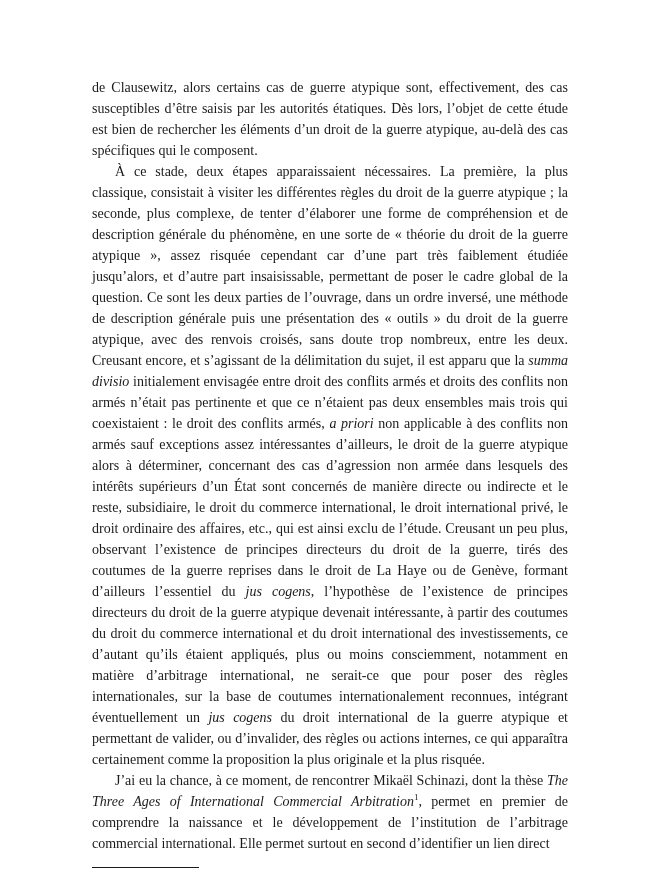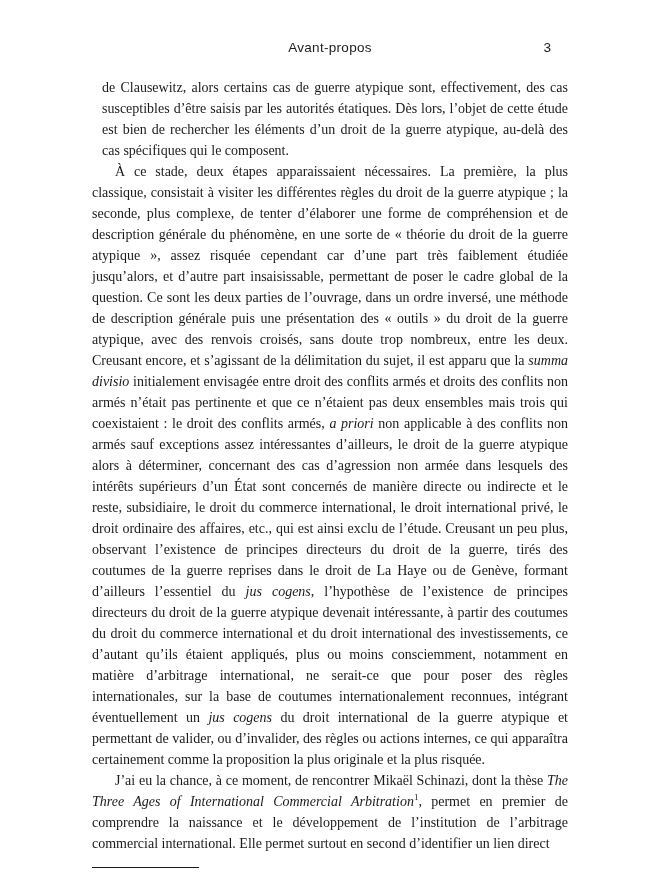--- a/index.html
+++ b/index.html
@@ -43,44 +43,40 @@
     width: 476px;
   }
   .para {
     margin: 0;
     font-size: 14px;
     line-height: 21px;
     text-align: justify;
     text-indent: 23px;
     color: #1a1a1a;
   }
-  .para.no-indent { text-indent: 0; margin-left: 10px; }
+  .para.no-indent { text-indent: 0; }
   .para i { font-style: italic; }
   .para sup {
     font-size: 9px;
     line-height: 0;
     vertical-align: super;
   }
   .footnote-area { margin-top: 13px; }
   .footnote-rule {
     width: 107px;
     height: 0;
     border-top: 1px solid #1a1a1a;
     margin: 0 0 8px 0;
   }
 </style>
 </head>
 <body>
 
 <div class="page">
 
-  <div class="header">
-    <span class="running-title">Avant-propos</span>
-    <span class="page-number">3</span>
-  </div>
 
   <div class="body-text">
     <p class="para no-indent"><span>de Clausewitz, alors certains cas de guerre atypique sont, effectivement, des cas susceptibles d’être saisis par les autorités étatiques. Dès lors, l’objet de cette étude est bien de rechercher les éléments d’un droit de la guerre atypique, au-delà des cas spécifiques qui le composent.</span></p>
     <p class="para"><span>À ce stade, deux étapes apparaissaient nécessaires. La première, la plus classique, consistait à visiter les différentes règles du droit de la guerre atypique&nbsp;; la seconde, plus complexe, de tenter d’élaborer une forme de compréhension et de description générale du phénomène, en une sorte de «&nbsp;théorie du droit de la guerre atypique&nbsp;», assez risquée cependant car d’une part très faiblement étudiée jusqu’alors, et d’autre part insaisissable, permettant de poser le cadre global de la question. Ce sont les deux parties de l’ouvrage, dans un ordre inversé, une méthode de description générale puis une présentation des «&nbsp;outils&nbsp;» du droit de la guerre atypique, avec des renvois croisés, sans doute trop nombreux, entre les deux. Creusant encore, et s’agissant de la délimitation du sujet, il est apparu que la </span><i>summa divisio</i><span> initialement envisagée entre droit des conflits armés et droits des conflits non armés n’était pas pertinente et que ce n’étaient pas deux ensembles mais trois qui coexistaient&nbsp;: le droit des conflits armés, </span><i>a priori</i><span> non applicable à des conflits non armés sauf exceptions assez intéressantes d’ailleurs, le droit de la guerre atypique alors à déterminer, concernant des cas d’agression non armée dans lesquels des intérêts supérieurs d’un État sont concernés de manière directe ou indirecte et le reste, subsidiaire, le droit du commerce international, le droit international privé, le droit ordinaire des affaires, etc., qui est ainsi exclu de l’étude. Creusant un peu plus, observant l’existence de principes directeurs du droit de la guerre, tirés des coutumes de la guerre reprises dans le droit de La Haye ou de Genève, formant d’ailleurs l’essentiel du </span><i>jus cogens</i><span>, l’hypothèse de l’existence de principes directeurs du droit de la guerre atypique devenait intéressante, à partir des coutumes du droit du commerce international et du droit international des investissements, ce d’autant qu’ils étaient appliqués, plus ou moins consciemment, notamment en matière d’arbitrage international, ne serait-ce que pour poser des règles internationales, sur la base de coutumes internationalement reconnues, intégrant éventuellement un </span><i>jus cogens</i><span> du droit international de la guerre atypique et permettant de valider, ou d’invalider, des règles ou actions internes, ce qui apparaîtra certainement comme la proposition la plus originale et la plus risquée.</span></p>
     <p class="para"><span>J’ai eu la chance, à ce moment, de rencontrer Mikaël Schinazi, dont la thèse </span><i>The Three Ages of International Commercial Arbitration</i><sup>1</sup><span>, permet en premier de comprendre la naissance et le développement de l’institution de l’arbitrage commercial international. Elle permet surtout en second d’identifier un lien direct</span></p>
 
     <div class="footnote-area">
       <div class="footnote-rule"></div>
 
     </div>

